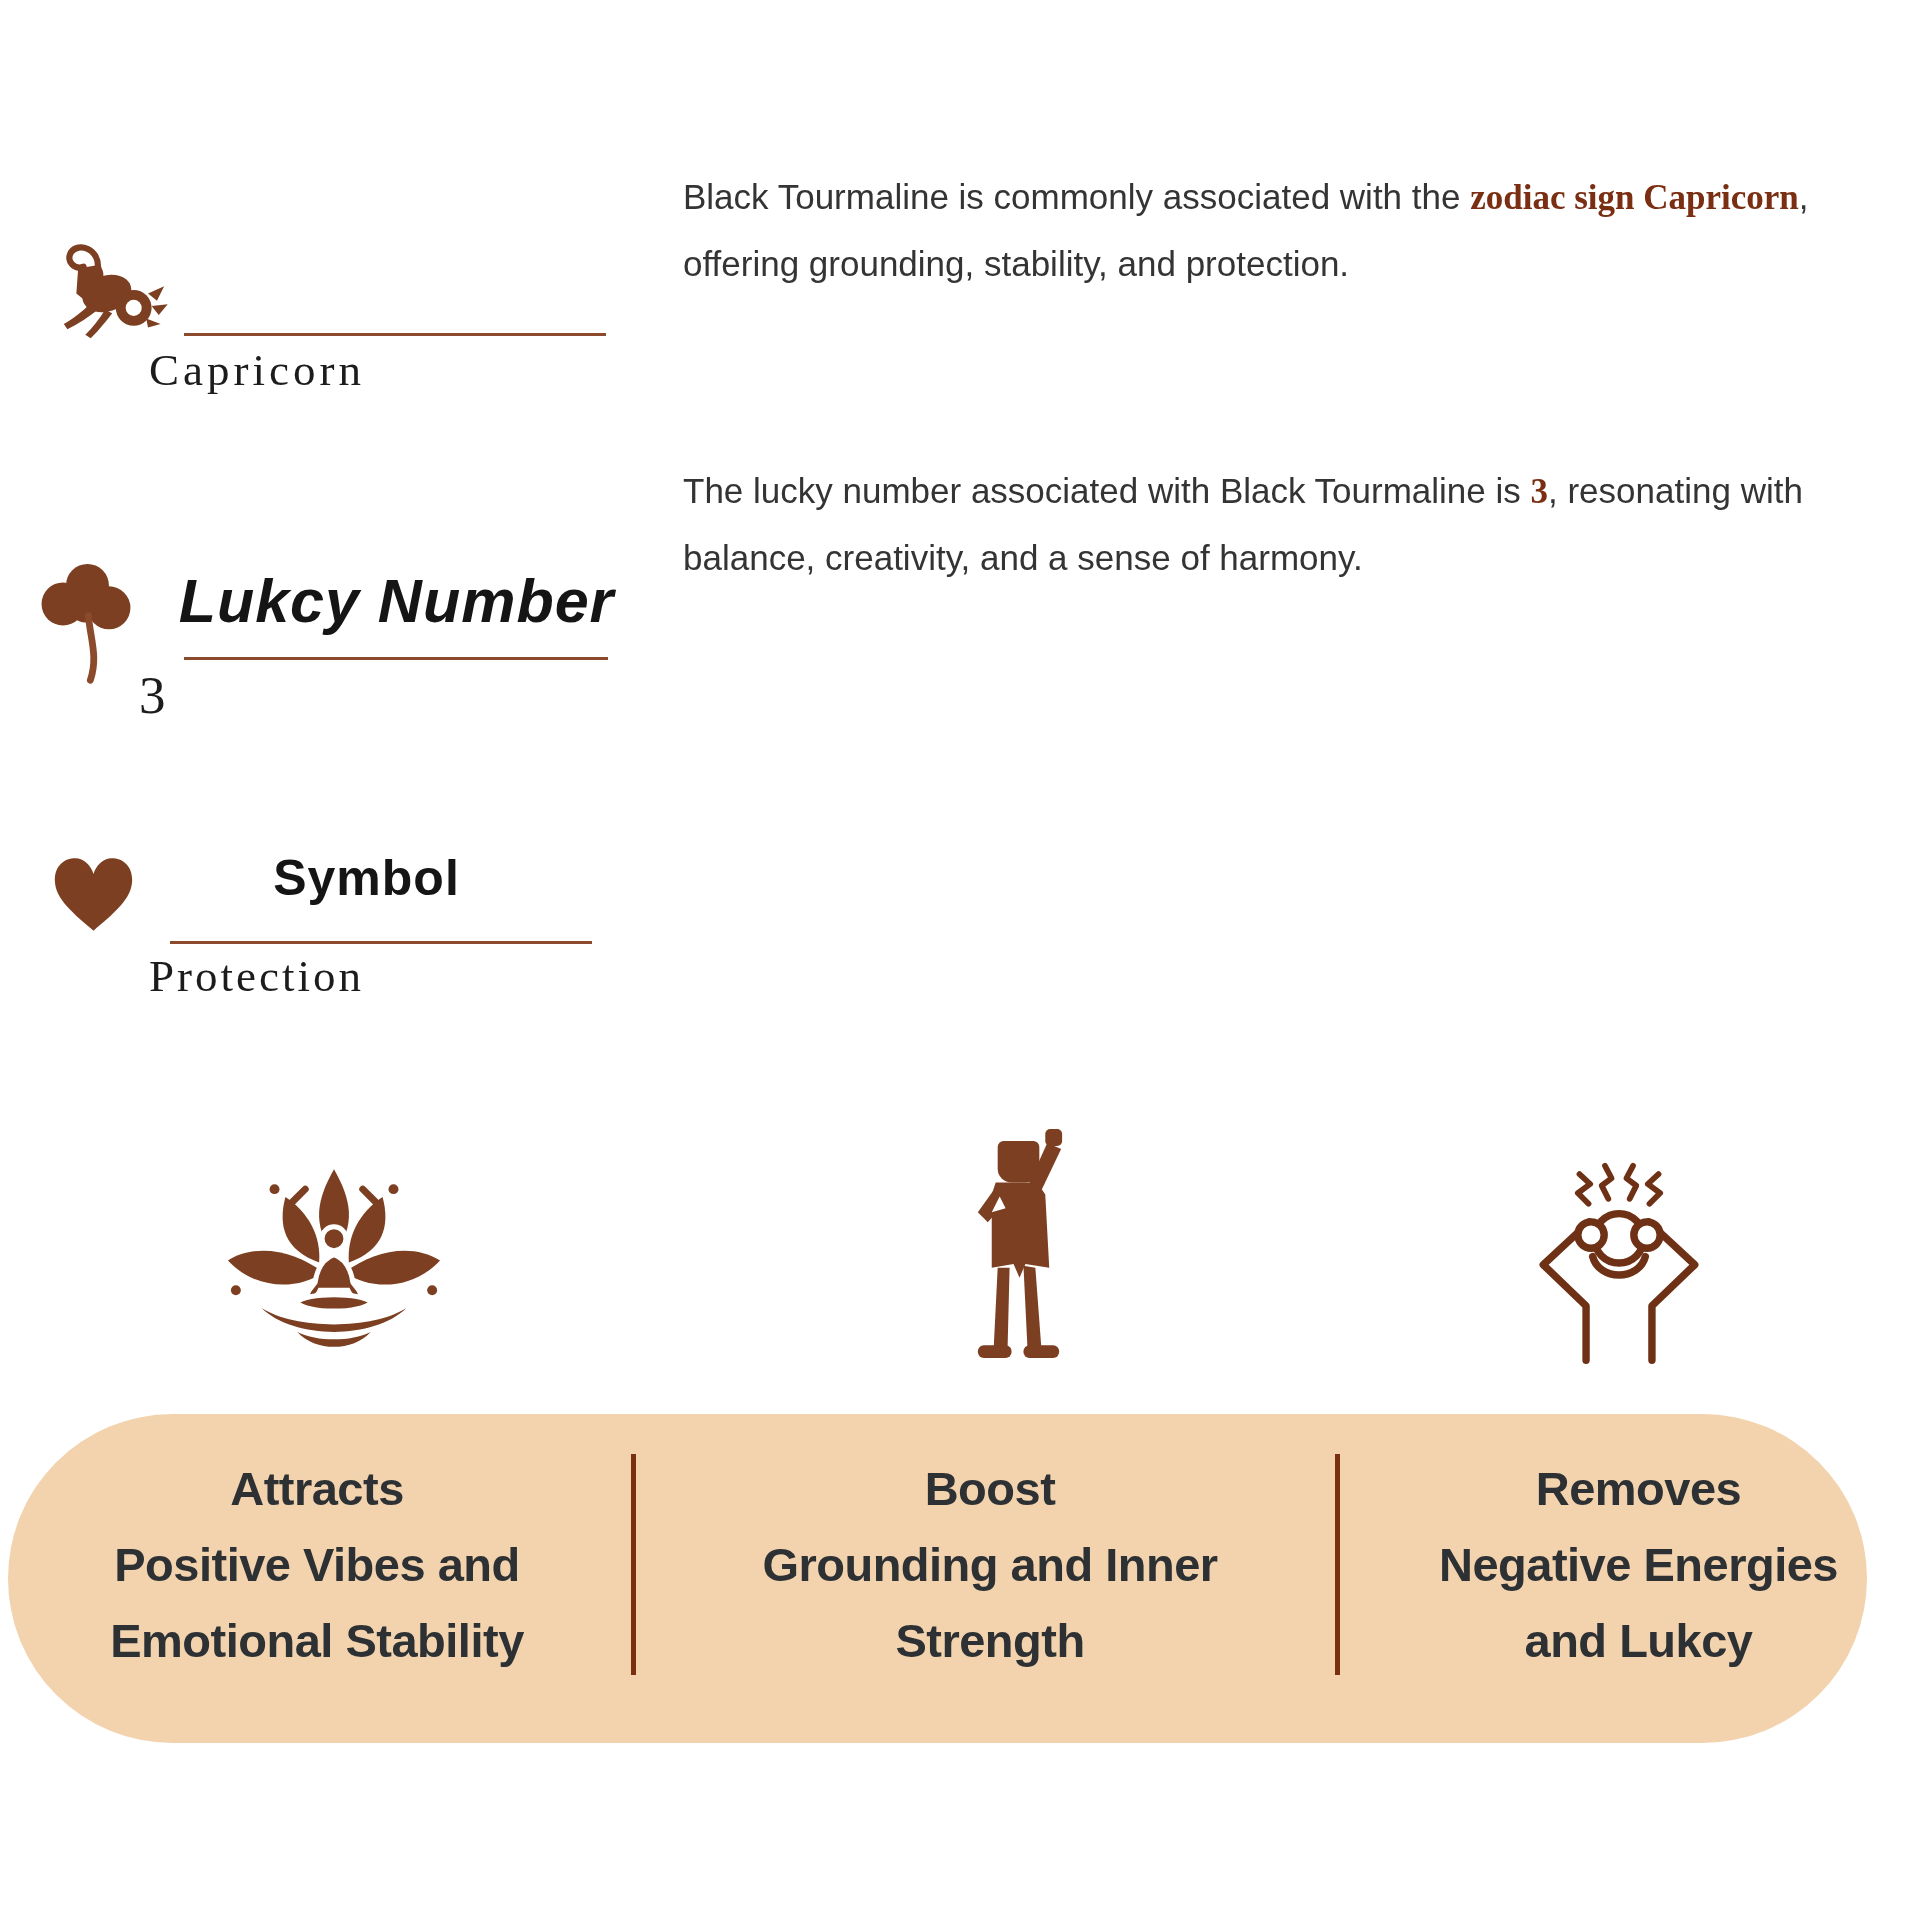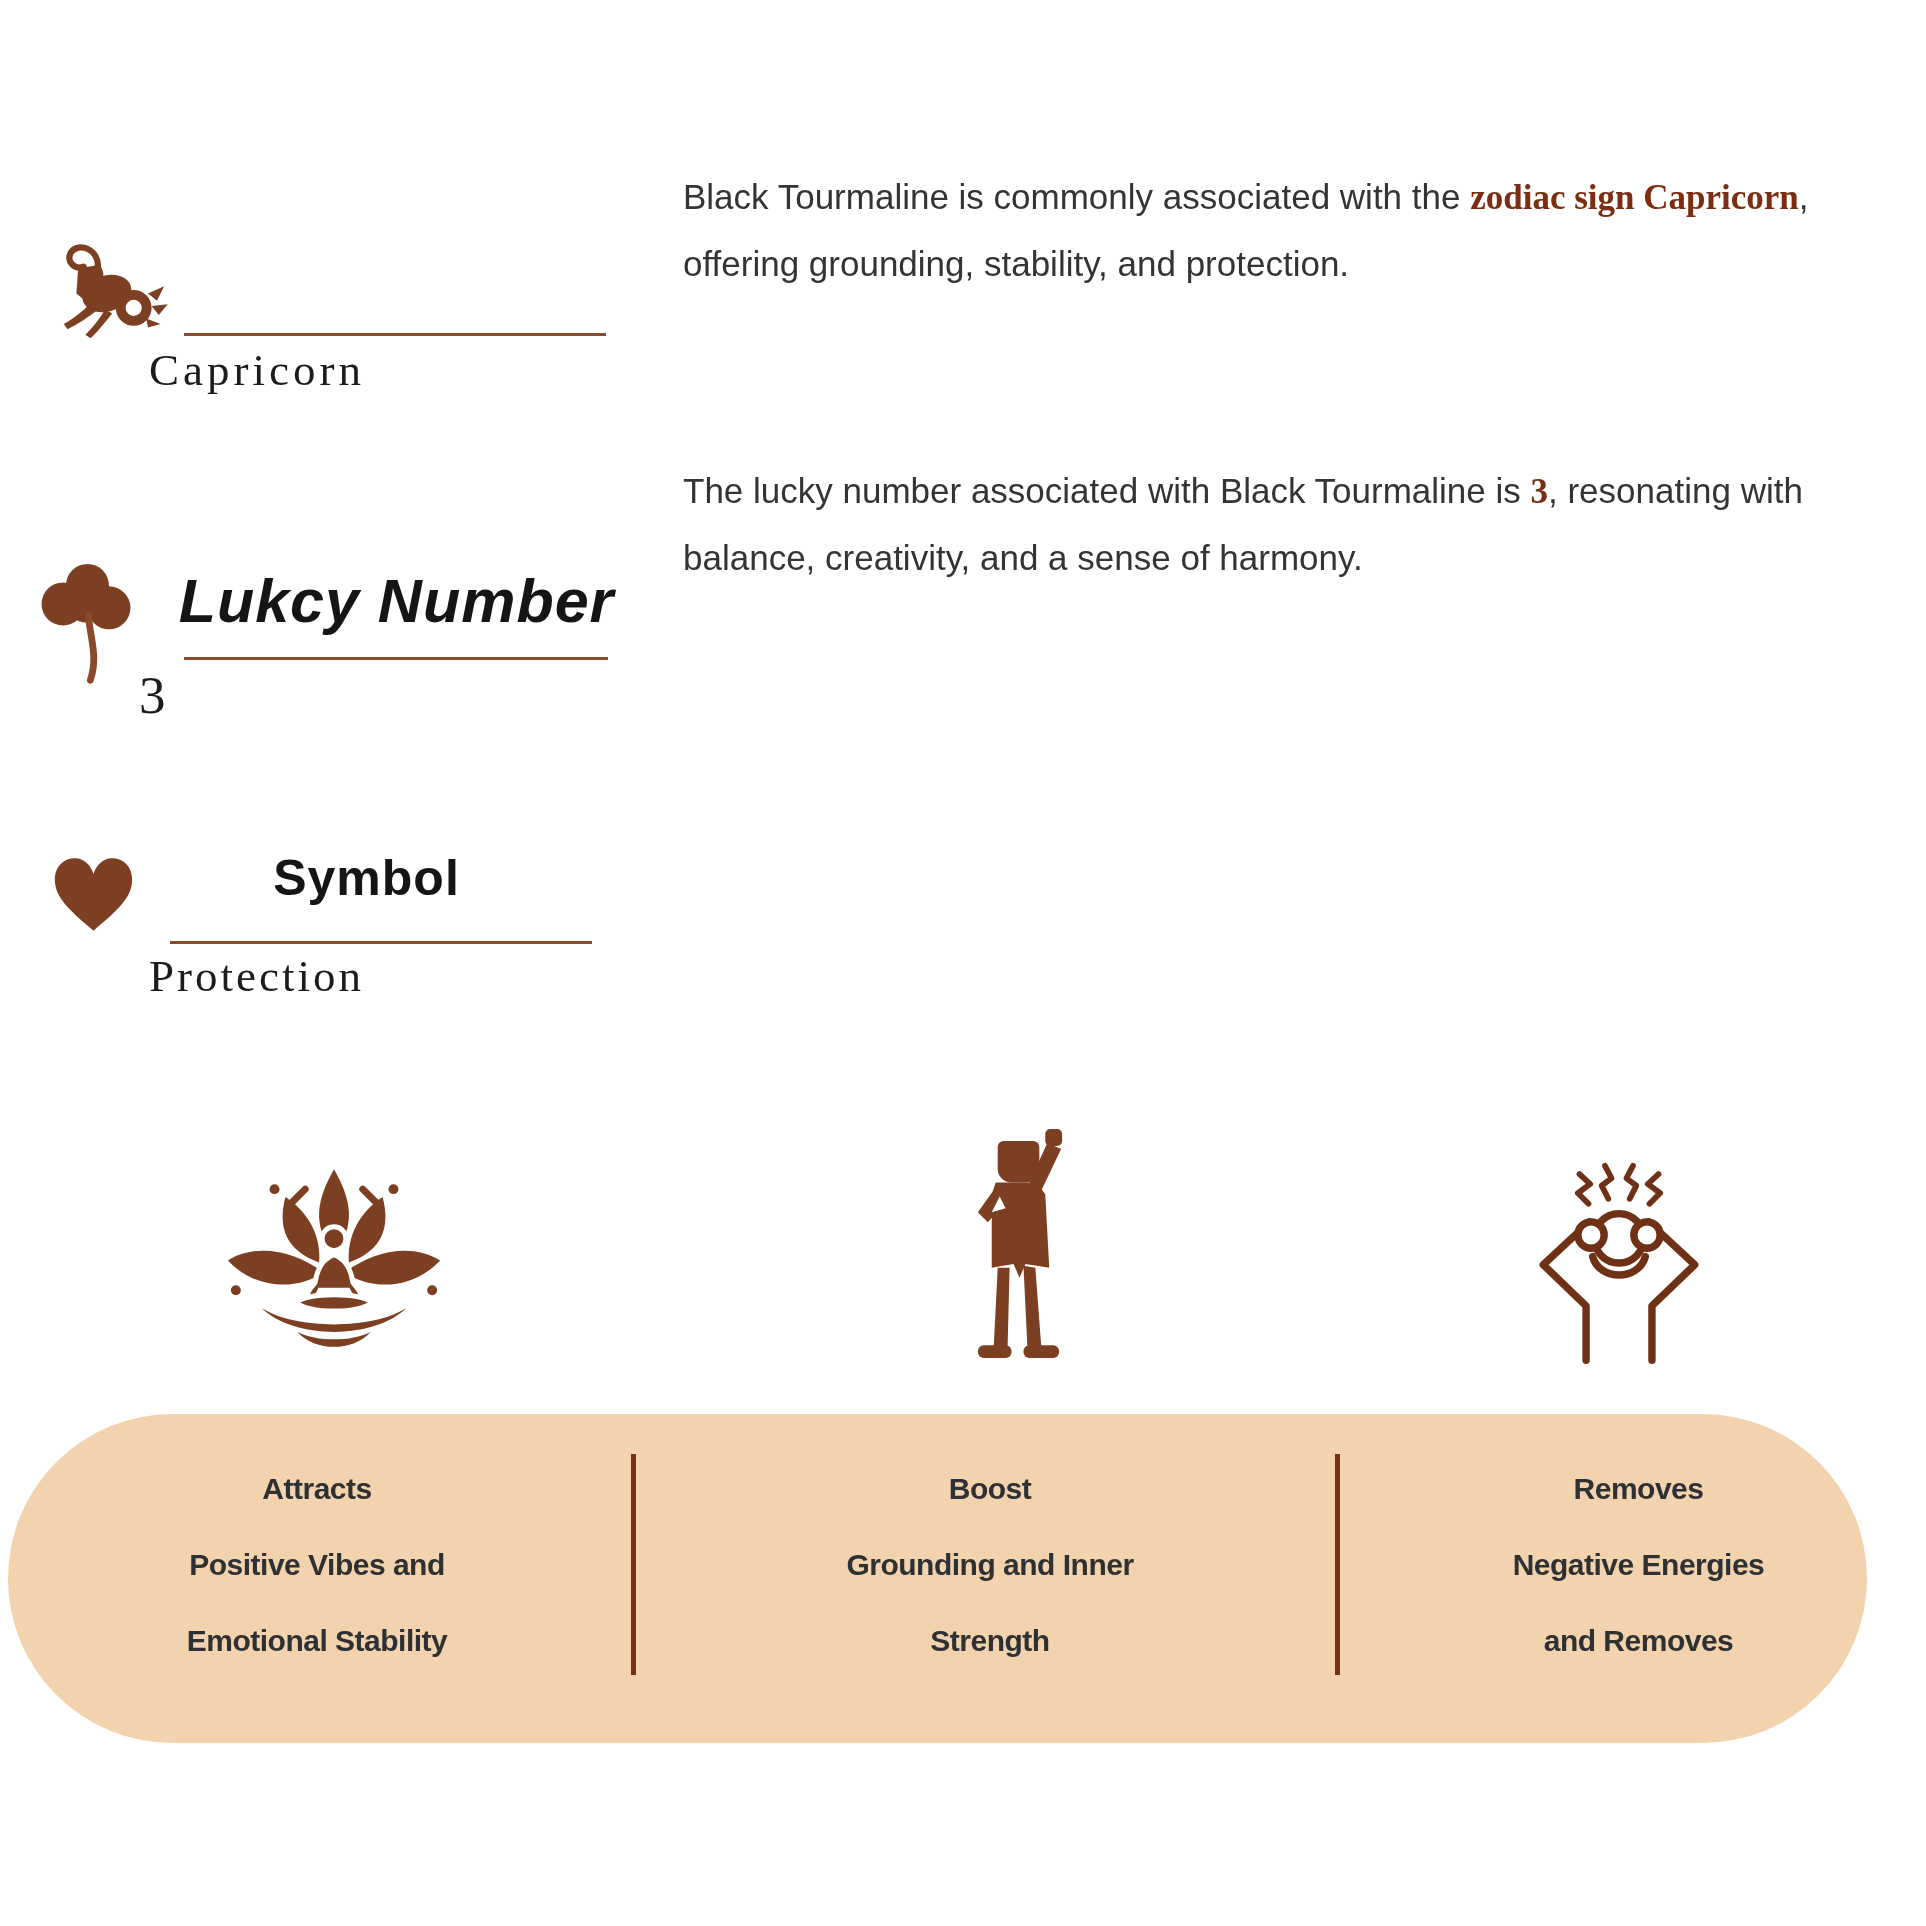--- a/index.html
+++ b/index.html
@@ -44,21 +44,21 @@
 
   
   #banner{
     left:8px;top:1414px;width:1859px;height:329px;
     background:#f2d3ae;
     border-radius:168px;
   }
   .benefit{
     text-align:center;
     font-weight:700;
-    font-size:30px;line-height:76px;
+    font-size:47px;line-height:76px;
     color:#2e3134;
     letter-spacing:-0.5px;
   }
   .divider{width:5px;background:#7a3010;top:1454px;height:221px;}
 
   svg{display:block;}
 </style>
 </head>
 <body>
 
@@ -177,17 +177,17 @@
     <div>Boost</div>
     <div>Grounding and Inner</div>
     <div>Strength</div>
   </div>
 
   <div class="abs divider" style="left:1335px;"></div>
 
   <div class="abs benefit" style="left:1366px;top:1451px;width:545px;">
     <div>Removes</div>
     <div>Negative Energies</div>
-    <div>and Removes</div>
+    <div>and Lukcy</div>
   </div>
 
 </div>
 
 
 </body></html>

